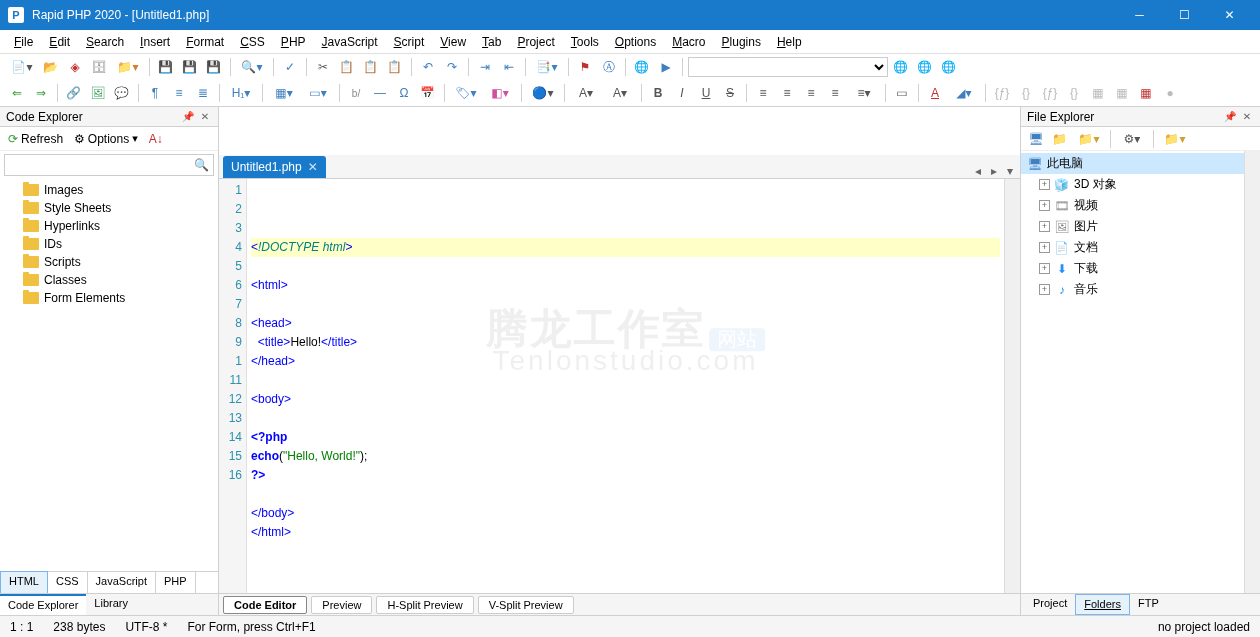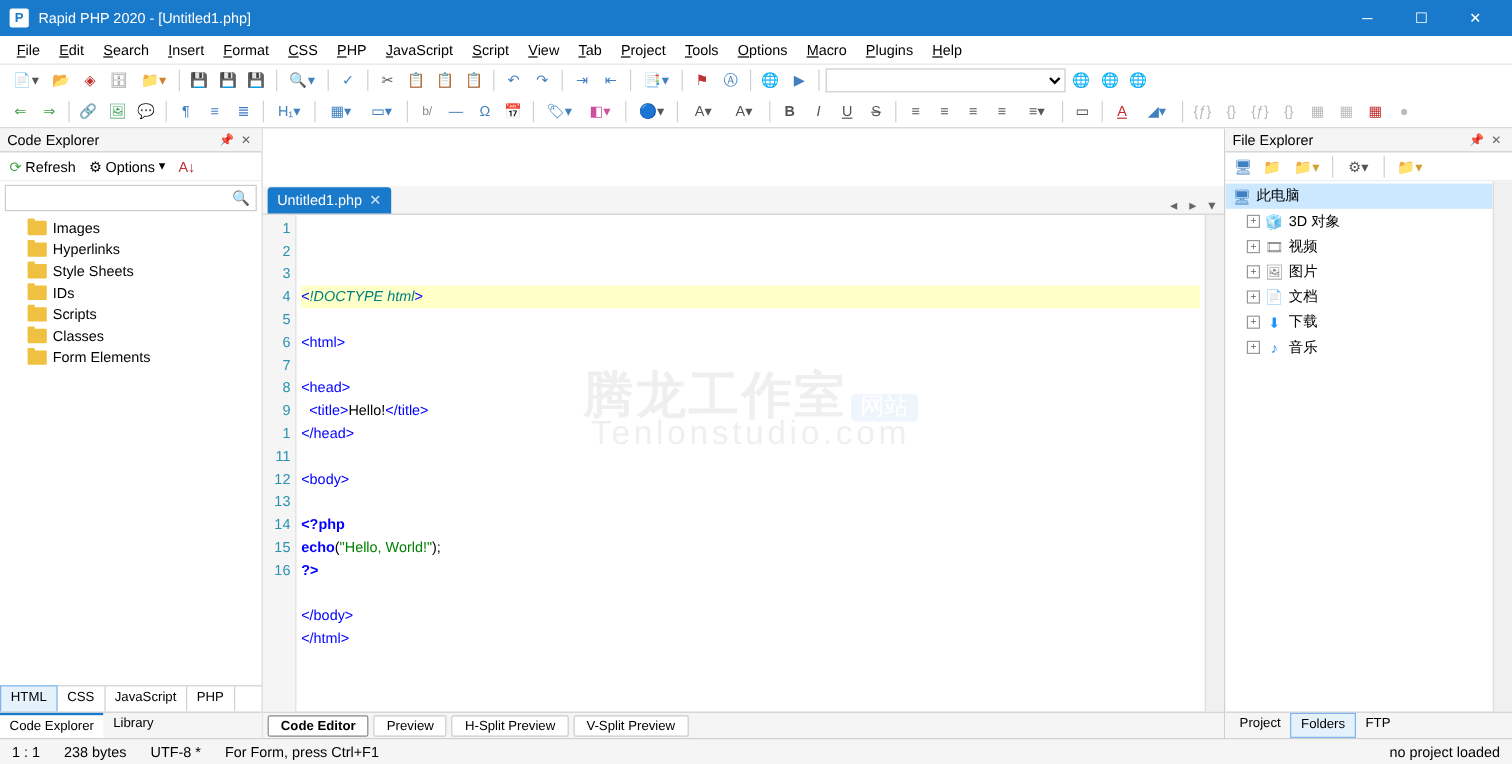--- a/index.html
+++ b/index.html
@@ -78,21 +78,21 @@
 
 .right-panel { width:240px; background:#fff; border-left:1px solid #d0d0d0; display:flex; flex-direction:column; }
 .right-toolbar { height:24px; display:flex; align-items:center; padding:0 4px; gap:2px; border-bottom:1px solid #eee; }
 .file-tree { flex:1; overflow:auto; padding:2px 0; position:relative; }
 .file-item { display:flex; align-items:center; padding:2px 6px; gap:4px; cursor:pointer; font-size:12px; }
 .file-item.root { background:#cce8ff; }
 .file-item .expand { width:11px; height:11px; border:1px solid #999; display:flex; align-items:center; justify-content:center; font-size:9px; line-height:1; color:#666; }
 .file-item .ficon { width:16px; height:16px; display:flex; align-items:center; justify-content:center; }
 .right-tabs { height:22px; display:flex; border-top:1px solid #d0d0d0; background:#f5f5f5; justify-content:flex-start; padding-left:4px; }
 .right-tab { padding:3px 8px; cursor:pointer; font-size:11px; }
-.right-tab.active { background:#e5f1fb; border:1px solid #7eb4ea; }
+.right-tab.active { background:#e5f1fb; border:1px solid #7eb4ea;text-decoration:underline; }
 .scrollbar-v { width:16px; background:#f0f0f0; border-left:1px solid #ddd; }
 
 
 .statusbar { height:22px; background:#f5f5f5; border-top:1px solid #d0d0d0; display:flex; align-items:center; padding:0 10px; font-size:11px; gap:20px; }
 .statusbar .spacer { flex:1; }
 </style>
 </head>
 <body>
 
 <div class="titlebar">
@@ -254,26 +254,26 @@
     </div>
     <div class="tree" id="left-tree">
         <div class="tree-item">
           <span style="width:12px"></span>
           <div class="folder-icon"></div>
           <span>Images</span>
         </div>
         <div class="tree-item">
           <span style="width:12px"></span>
           <div class="folder-icon"></div>
+          <span>Style Sheets</span>
+        </div>
+        <div class="tree-item">
+          <span style="width:12px"></span>
+          <div class="folder-icon"></div>
           <span>Hyperlinks</span>
-        </div>
-        <div class="tree-item">
-          <span style="width:12px"></span>
-          <div class="folder-icon"></div>
-          <span>Style Sheets</span>
         </div>
         <div class="tree-item">
           <span style="width:12px"></span>
           <div class="folder-icon"></div>
           <span>IDs</span>
         </div>
         <div class="tree-item">
           <span style="width:12px"></span>
           <div class="folder-icon"></div>
           <span>Scripts</span>

